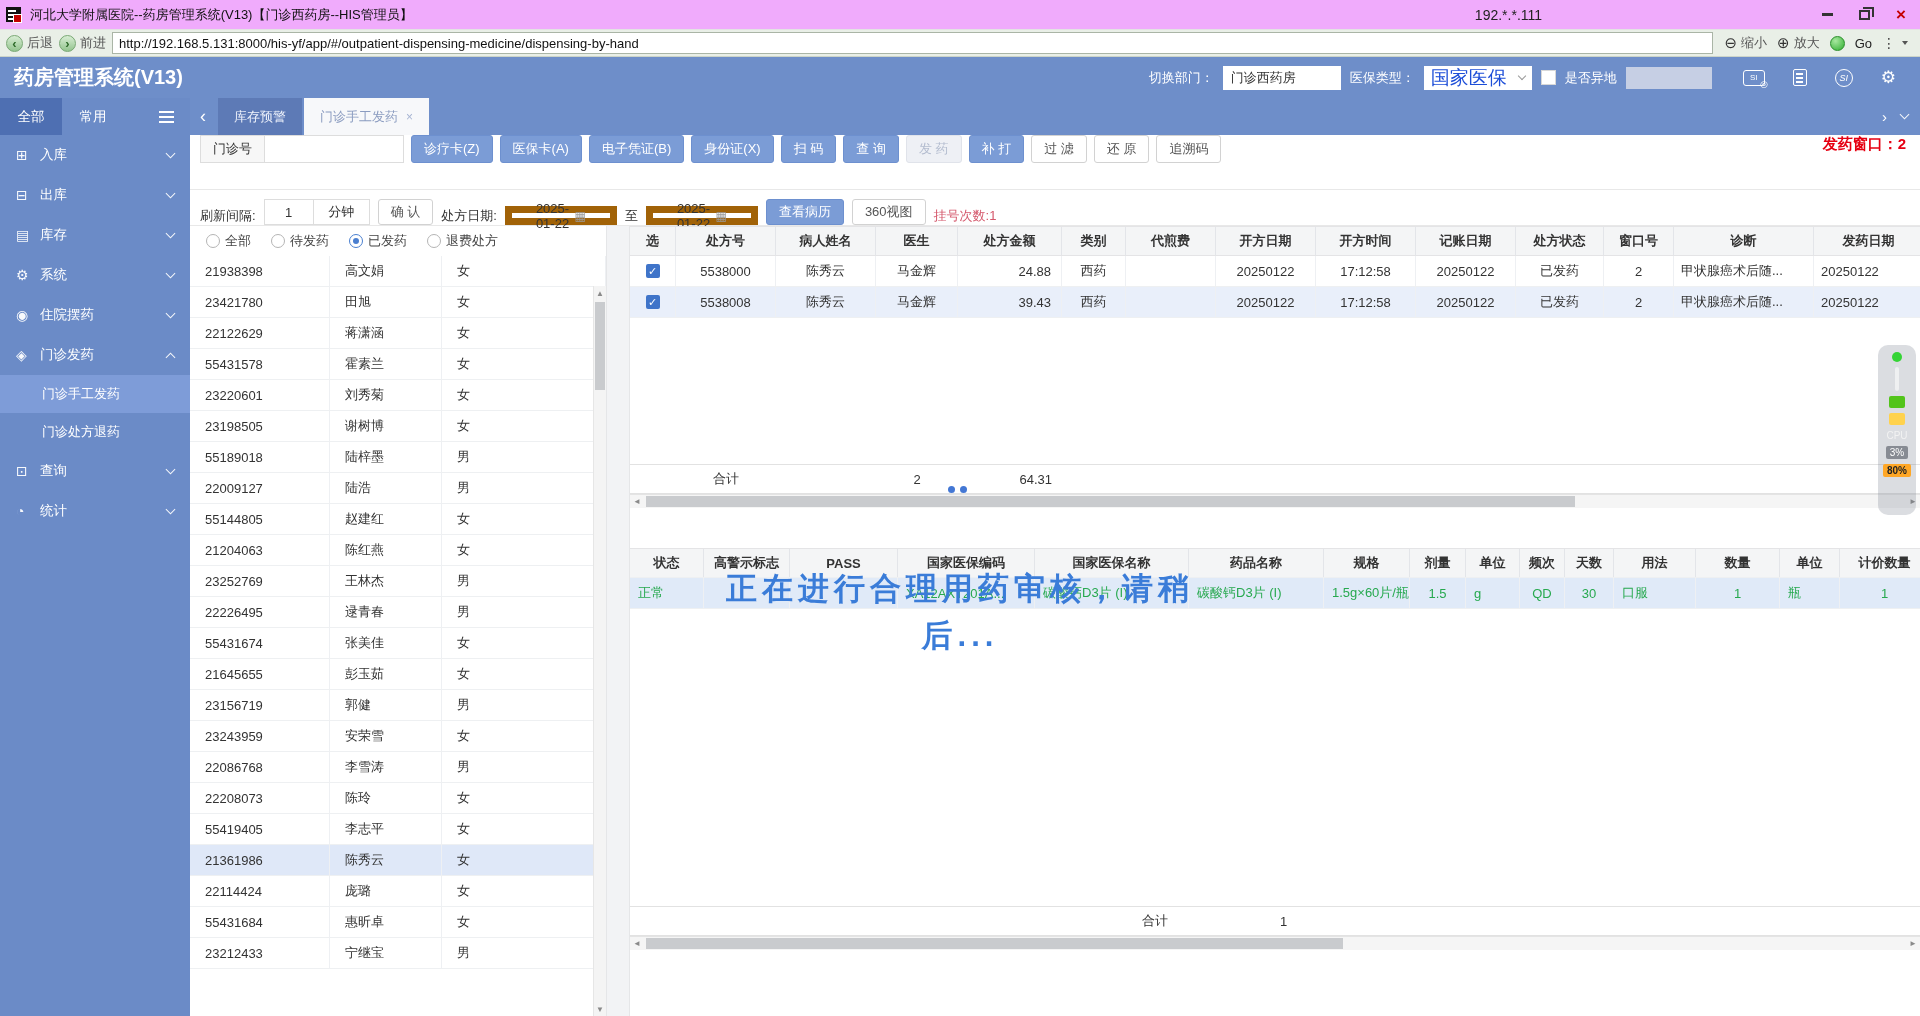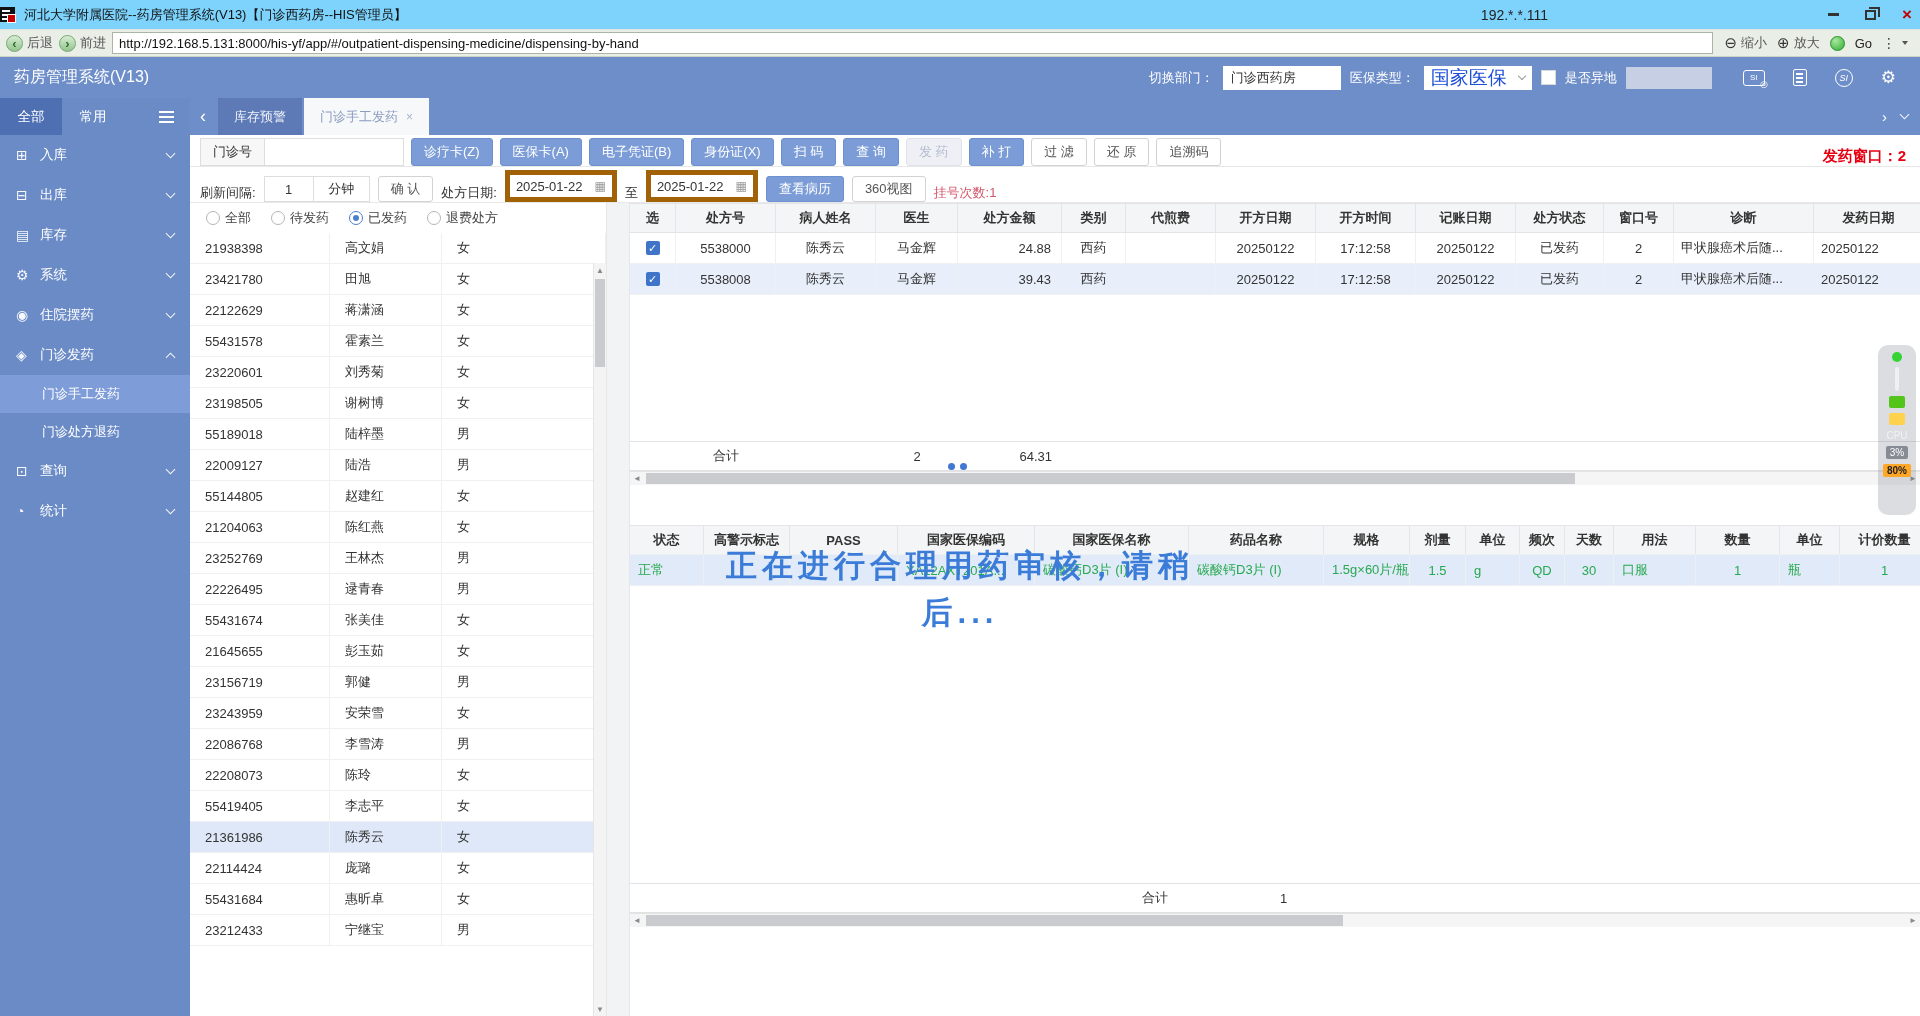--- a/index.html
+++ b/index.html
@@ -1,21 +1,21 @@
 <!DOCTYPE html>
 <html><head>
 <meta charset="utf-8">
 <style>
   *{margin:0;padding:0;box-sizing:border-box}
   html,body{background:#9aa7bd}
   body{font-family:"Liberation Sans","DejaVu Sans",sans-serif}
   .screen{position:relative;width:1920px;height:1016px;background:#fff;overflow:hidden}
 
   
-  .titlebar{height:30px;background:#7dd3fc;border-bottom:1px solid #e3e3e3;display:flex;align-items:center;padding:0 0;font-size:13px;color:#111}
+  .titlebar{height:30px;background:#f0abfc;border-bottom:1px solid #e3e3e3;display:flex;align-items:center;padding:0 6px;font-size:13px;color:#111}
   .logo{width:15px;height:15px;background:#111;position:relative;margin-right:9px;flex:none}
   .logo::before{content:'';position:absolute;left:2px;top:3px;width:8px;height:2px;background:#fff;box-shadow:0 4px 0 #fff,0 8px 0 #fff}
   .logo::after{content:'';position:absolute;right:-1px;bottom:-1px;width:7px;height:7px;background:#c40000;border:1px solid #fff}
   .win-ip{margin-left:auto;margin-right:280px;font-size:14px;color:#222}
   .winbtns{display:flex;align-items:center;gap:26px;padding-right:8px}
   .ic-min{width:11px;height:3px;background:#333;display:inline-block}
   .ic-max{width:11px;height:10px;border:2px solid #333;display:inline-block;position:relative}
   .ic-max::before{content:'';position:absolute;left:2px;top:-5px;width:9px;height:8px;border:2px solid #333;border-bottom:0;border-left:0}
   .ic-close{color:#c40000;font-size:17px;font-weight:bold;line-height:14px}
 
@@ -25,21 +25,21 @@
   .navcirc{width:17px;height:17px;border-radius:50%;background:linear-gradient(#d8edd4,#93c48e);border:1px solid #79a874;color:#2e6b2a;display:inline-flex;align-items:center;justify-content:center;font-size:13px;font-weight:bold;line-height:1}
   .urlinput{flex:1;height:22px;border:1px solid #aab5a6;background:#fff;font-size:13px;padding:0 6px;color:#111;font-family:"Liberation Sans","DejaVu Sans",sans-serif}
   .urlright{display:flex;align-items:center;gap:10px;font-size:13px;color:#222;padding:0 6px}
   .zoomglyph{font-size:15px;color:#333}
   .greendot{width:15px;height:15px;border-radius:50%;background:radial-gradient(circle at 35% 30%,#a8e8a0,#2fae2f);border:1px solid #2a8f2a;display:inline-block}
   .menudots{font-size:14px;color:#444}
   .smalltri{display:inline-block;width:0;height:0;border-left:3px solid transparent;border-right:3px solid transparent;border-top:4px solid #555;margin-left:-4px}
 
   
   .appheader{height:41px;background:#6e8ec9;display:flex;align-items:center;padding:0 14px;color:#fff}
-  .apptitle{font-size:16px;font-weight:normal}
+  .apptitle{font-size:20px;font-weight:bold}
   .hdr-right{margin-left:auto;display:flex;align-items:center;gap:9px;font-size:13px}
   .hinput{width:118px;height:24px;border:0;background:#fff;font-size:13px;color:#333;padding:0 8px;font-family:"Liberation Sans","DejaVu Sans",sans-serif}
   .hsel{width:108px;height:24px;background:#fff;display:flex;align-items:center;justify-content:space-between;padding:0 7px}
   .hsel .val{color:#1d4ed8;font-size:19px}
   .chvg{display:inline-block;width:6px;height:6px;border-right:1.5px solid #999;border-bottom:1.5px solid #999;transform:rotate(45deg);margin-top:-3px}
   .hcb{width:15px;height:15px;background:#fff;border:1px solid #d8d8d8;display:inline-block}
   .hinput-gray{width:86px;height:22px;background:#c6cfe4;border:0;display:inline-block}
   .hicons{display:flex;align-items:center;gap:28px;margin-left:22px;padding-right:10px}
   .ic-sicard{width:22px;height:16px;border:1.6px solid #fff;border-radius:3px;color:#fff;font-size:8px;line-height:13px;text-align:center;position:relative}
   .ic-sicard::after{content:'◎';position:absolute;right:-4px;bottom:-6px;font-size:9px;background:transparent}
@@ -73,38 +73,38 @@
   .collapse{width:26px;display:flex;align-items:center;justify-content:center;color:#fff;font-size:18px;cursor:pointer}
   .mtab{display:flex;align-items:center;padding:0 16px;font-size:13px;color:#eef2fb;background:#5d7ab6;margin-left:2px;cursor:pointer}
   .mtab.active{background:#f7f8fa;color:#8b9cc0}
   .mtab .tx{margin-left:8px;color:#a7b4d2;font-size:12px}
   .striptools{margin-left:auto;display:flex;align-items:center;gap:14px;padding-right:12px;color:#fff}
   .striptools .gt{font-size:15px}
 
   .content{flex:1;background:#fff;display:flex;flex-direction:column;position:relative;min-width:0}
 
   
-  .toolbar1{height:32px;display:flex;align-items:flex-end;padding-left:10px;gap:7px;border-bottom:1px solid #e8e8e8}
+  .toolbar1{height:55px;display:flex;align-items:flex-start;padding-left:10px;gap:7px;border-bottom:1px solid #e8e8e8}
   .inpgroup{display:flex;align-items:stretch}
   .inplabel{height:28px;display:flex;align-items:center;padding:0 12px;background:#f7f7f7;border:1px solid #ddd;border-right:0;font-size:13px;color:#333}
   .inp{height:28px;border:1px solid #ddd;padding:0 6px;font-size:13px;color:#333;font-family:"Liberation Sans","DejaVu Sans",sans-serif}
   .inp.w140{width:140px}
   .btn{height:28px;display:inline-flex;align-items:center;padding:0 12px;border-radius:3px;font-size:13px;cursor:pointer;white-space:nowrap}
   .btn-blue{background:#7b9cd6;border:1px solid #6d90cf;color:#fff}
   .btn-dis{background:#eef0f5;border:1px solid #e0e3ea;color:#b3bccf}
   .btn-white{background:#fff;border:1px solid #d2d2d2;color:#555}
   .spacer{flex:1}
   .windowno{color:#e60012;font-weight:bold;font-size:15px;padding-right:14px;white-space:nowrap}
 
   
   .toolbar2{height:36px;display:flex;align-items:flex-end;padding-left:10px;gap:8px;border-bottom:1px solid #e8e8e8;font-size:13px;color:#333}
   .inp.w50{width:50px;text-align:center}
   .suffix{height:26px;display:flex;align-items:center;justify-content:center;width:56px;border:1px solid #ddd;border-left:0;font-size:13px;color:#333;background:#fff}
   .btn.h26{height:26px}
-  .datebox{width:112px;height:32px;border:5px solid #a16207;display:flex;align-items:center;justify-content:space-between;padding:0 6px;font-size:13px;color:#333}
+  .datebox{width:112px;height:19px;border:7px solid #a16207;display:flex;align-items:center;justify-content:space-between;padding:0 24px;font-size:13px;color:#333}
   .cal{color:#9a9a9a;font-size:12px}
   .regcount{color:#d4576b;margin-left:0;white-space:nowrap}
 
   
   .panels{flex:1;display:flex;min-height:0}
   .left-panel{width:416px;flex:none;display:flex;flex-direction:column;position:relative}
   .gapcol{width:24px;flex:none;background:#f2f3f5;border-left:1px solid #e5e6e8;border-right:1px solid #e5e6e8}
   .right-panel{flex:1;min-width:0;display:flex;flex-direction:column;position:relative;overflow:hidden}
 
   

